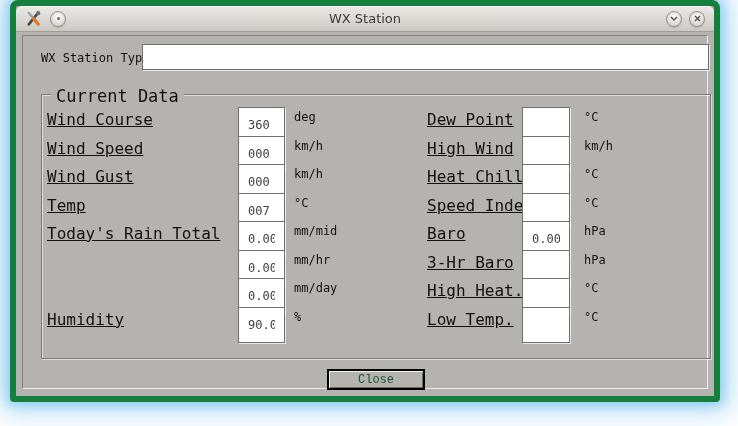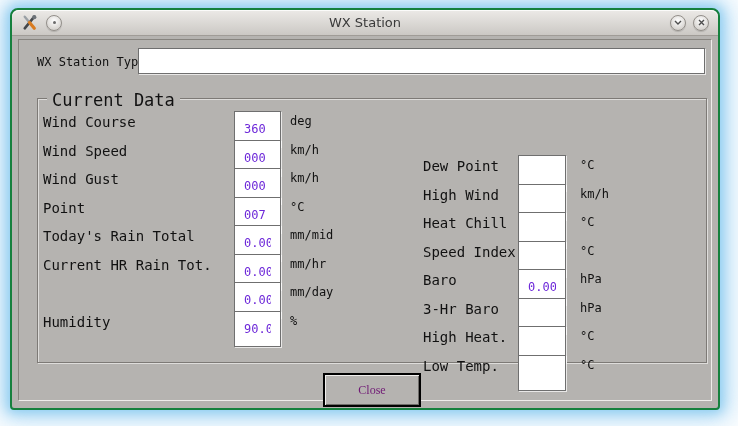--- a/index.html
+++ b/index.html
@@ -4,23 +4,23 @@
 <style>
   * { margin:0; padding:0; box-sizing:border-box; }
   html,body { width:738px; height:426px; }
   body {
     background:#ffffff;
     font-family:"DejaVu Sans Mono", monospace;
     position:relative;
     overflow:hidden;
   }
   .window {
-    position:absolute; left:10px; top:8px; width:710px; height:402px;
+    position:absolute; left:10px; top:0; width:710px; height:402px;
     background:#b5b3b0;
-    border:2px solid #15803d;
+    border:6px solid #15803d;
     border-radius:8px 8px 4px 4px;
     box-shadow:0 0 12px 3px #8ecdf0, 0 0 28px 12px rgba(150,205,242,.6);
   }
   .titlebar {
     position:absolute; left:0; top:0; right:0; height:26px;
     background:linear-gradient(#eceae7, #cbc8c4);
     border-bottom:1px solid #a09c97;
     border-radius:7px 7px 0 0;
     box-shadow:inset 0 1px 0 #fbfbfa;
     display:flex; align-items:center; padding:0 9px; gap:8px;
@@ -66,42 +66,42 @@
     border:1px solid #7d7a76;
     box-shadow:inset 1px 1px 0 rgba(255,255,255,.55), 1px 1px 0 rgba(255,255,255,.55);
   }
   .group-legend {
     position:absolute; left:9px; top:-9px;
     background:#b5b3b0; padding:0 5px;
     font-size:17px; color:#111;
   }
   .col { position:absolute; top:12px; }
   .col-left  { left:5px;   width:330px; }
-  .col-right { left:385px; width:280px;margin-top:44px; }
+  .col-right { left:385px; width:280px; }
   .field-row { position:relative; height:22px; margin-bottom:6.5px; }
-  .flabel { position:absolute; left:0; top:3px; font-size:14px; color:#111; white-space:pre; }
+  .flabel { position:absolute; left:0; top:3px; font-size:16px; color:#111; white-space:pre;text-decoration:underline; }
   .finput {
     position:absolute; top:0; height:36px;
     background:#fff; border:1px solid #6f6f6f;
     box-shadow:1px 1px 0 rgba(255,255,255,.7);
-    font-family:"DejaVu Sans Mono", monospace; font-size:12px; color:#6d28d9;
+    font-family:"DejaVu Sans Mono", monospace; font-size:12px; color:#404040;
     padding:0 9px; outline:none;
   }
   .col-left  .finput { left:191px; width:47px; }
   .col-left  .funit  { left:247px;text-align:center; }
   .col-right .finput { left:95px;  width:48px; }
   .col-right .funit  { left:157px; }
   .funit { position:absolute; top:3px; font-size:12px; color:#111; white-space:pre; }
 
   .close-btn {
-    position:absolute; left:311px; top:337px; width:98px; height:34px;
+    position:absolute; left:311px; top:337px; width:98px; height:21px;
     background:#b5b3b0;
     border:2px solid #000;
     box-shadow:inset 1px 1px 0 #f0efed, inset -1px -1px 0 #6e6c69;
-    font-family:Liberation Serif, serif; font-size:12px; color:#701a75;
+    font-family:Liberation Mono, monospace; font-size:12px; color:#14532d;
     cursor:default;
   }
 </style>
 </head>
 <body>
 
 <div class="window">
 
   <div class="titlebar">
     <svg class="app-icon" viewBox="0 0 16 16">
@@ -146,31 +146,30 @@
             <span class="flabel">Wind Speed</span>
             <input class="finput" type="text" value="000" style="">
             <span class="funit">km/h</span>
           </div>
           <div class="field-row">
             <span class="flabel">Wind Gust</span>
             <input class="finput" type="text" value="000" style="">
             <span class="funit">km/h</span>
           </div>
           <div class="field-row">
-            <span class="flabel">Point</span>
+            <span class="flabel">Temp</span>
             <input class="finput" type="text" value="007" style="">
             <span class="funit">°C</span>
           </div>
           <div class="field-row">
             <span class="flabel">Today's Rain Total</span>
             <input class="finput" type="text" value="0.00" style="">
             <span class="funit">mm/mid</span>
           </div>
           <div class="field-row">
-            <span class="flabel">Current HR Rain Tot.</span>
             <input class="finput" type="text" value="0.00" style="">
             <span class="funit">mm/hr</span>
           </div>
           <div class="field-row">
             <input class="finput" type="text" value="0.00" style="">
             <span class="funit">mm/day</span>
           </div>
           <div class="field-row">
             <span class="flabel">Humidity</span>
             <input class="finput" type="text" value="90.0" style="">

